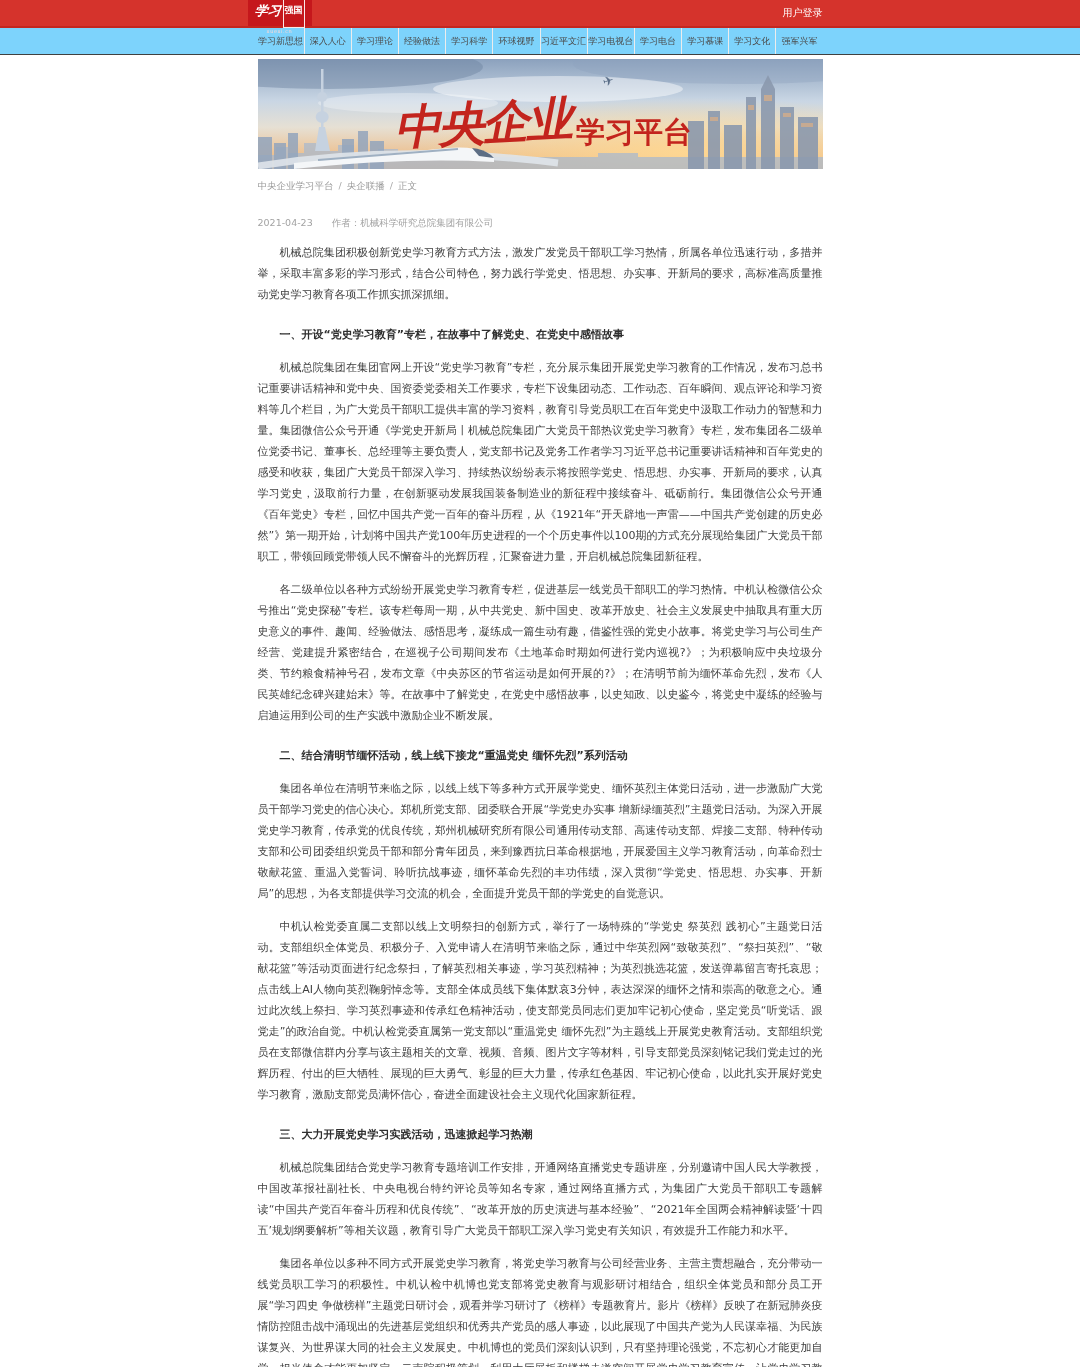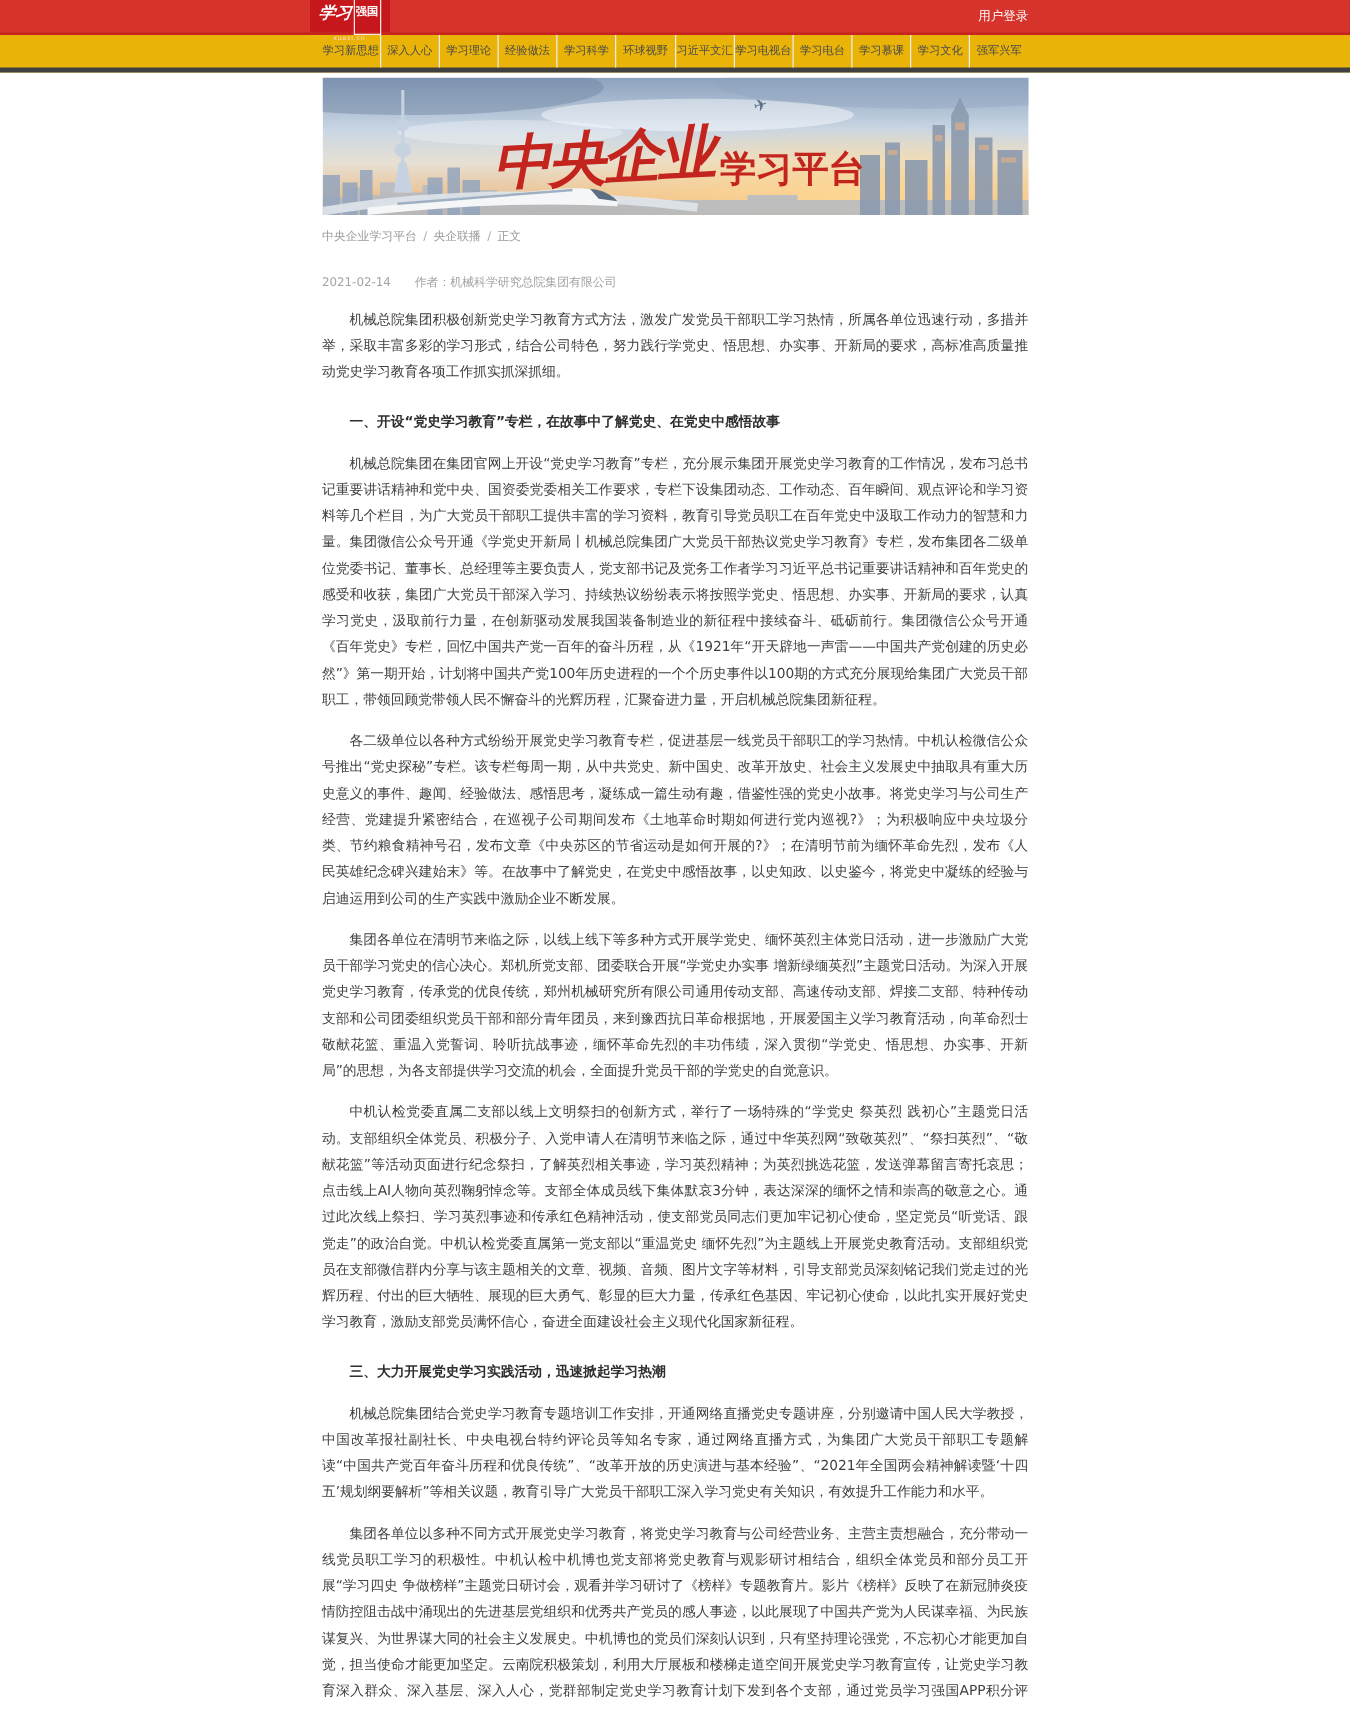--- a/index.html
+++ b/index.html
@@ -24,21 +24,21 @@
     color:#fff; font-weight:bold; font-style:italic; font-size:13px;
     font-family:"DejaVu Serif","Liberation Serif",serif; transform:skewX(-8deg);
   }
   .logo-boxed {
     color:#fff; font-weight:bold; font-size:9px; line-height:1;
     border:1px solid rgba(255,255,255,.9); padding:12px 1px; margin-left:2px;
   }
   .logo-sub { color:#ffd7d4; font-size:5px; letter-spacing:.6px; margin-top:1px; line-height:1; }
   .login { color:#fff; font-size:10px; text-decoration:none; cursor:pointer; }
 
-  .navbar { background:#eab308; border-bottom:4px solid #404040; }
+  .navbar { background:#7dd3fc; border-bottom:1px solid #404040; }
   .nav-inner { width:565px; margin:0 auto; display:flex; height:26px; align-items:stretch; }
   .nav-tab {
     flex:1; text-align:center; font-size:9px; color:#4a4a4a; line-height:26px;
     text-decoration:none; white-space:nowrap; border-right:1px solid #ececec; cursor:pointer;
   }
   .nav-tab:last-child { border-right:none; }
 
   .content { width:565px; margin:0 auto; }
   .banner { margin-top:4px; width:565px; height:110px; overflow:hidden; }
   .banner svg { display:block; }
@@ -165,29 +165,30 @@
       </svg>
     </div>
 
     <div class="breadcrumb">
       <a>中央企业学习平台</a><span class="crumb-sep">/</span><a>央企联播</a><span class="crumb-sep">/</span><span>正文</span>
     </div>
 
     <article>
 
       <div class="meta">
-        <span class="meta-date">2021-02-14</span>
+        <span class="meta-date">2021-04-23</span>
         <span class="meta-author">作者：机械科学研究总院集团有限公司</span>
       </div>
 
       <div class="body">
         <p>机械总院集团积极创新党史学习教育方式方法，激发广发党员干部职工学习热情，所属各单位迅速行动，多措并举，采取丰富多彩的学习形式，结合公司特色，努力践行学党史、悟思想、办实事、开新局的要求，高标准高质量推动党史学习教育各项工作抓实抓深抓细。</p>
         <h2 class="sec">一、开设“党史学习教育”专栏，在故事中了解党史、在党史中感悟故事</h2>
         <p>机械总院集团在集团官网上开设“党史学习教育”专栏，充分展示集团开展党史学习教育的工作情况，发布习总书记重要讲话精神和党中央、国资委党委相关工作要求，专栏下设集团动态、工作动态、百年瞬间、观点评论和学习资料等几个栏目，为广大党员干部职工提供丰富的学习资料，教育引导党员职工在百年党史中汲取工作动力的智慧和力量。集团微信公众号开通《学党史开新局丨机械总院集团广大党员干部热议党史学习教育》专栏，发布集团各二级单位党委书记、董事长、总经理等主要负责人，党支部书记及党务工作者学习习近平总书记重要讲话精神和百年党史的感受和收获，集团广大党员干部深入学习、持续热议纷纷表示将按照学党史、悟思想、办实事、开新局的要求，认真学习党史，汲取前行力量，在创新驱动发展我国装备制造业的新征程中接续奋斗、砥砺前行。集团微信公众号开通《百年党史》专栏，回忆中国共产党一百年的奋斗历程，从《1921年“开天辟地一声雷——中国共产党创建的历史必然”》第一期开始，计划将中国共产党100年历史进程的一个个历史事件以100期的方式充分展现给集团广大党员干部职工，带领回顾党带领人民不懈奋斗的光辉历程，汇聚奋进力量，开启机械总院集团新征程。</p>
         <p>各二级单位以各种方式纷纷开展党史学习教育专栏，促进基层一线党员干部职工的学习热情。中机认检微信公众号推出“党史探秘”专栏。该专栏每周一期，从中共党史、新中国史、改革开放史、社会主义发展史中抽取具有重大历史意义的事件、趣闻、经验做法、感悟思考，凝练成一篇生动有趣，借鉴性强的党史小故事。将党史学习与公司生产经营、党建提升紧密结合，在巡视子公司期间发布《土地革命时期如何进行党内巡视?》；为积极响应中央垃圾分类、节约粮食精神号召，发布文章《中央苏区的节省运动是如何开展的?》；在清明节前为缅怀革命先烈，发布《人民英雄纪念碑兴建始末》等。在故事中了解党史，在党史中感悟故事，以史知政、以史鉴今，将党史中凝练的经验与启迪运用到公司的生产实践中激励企业不断发展。</p>
+        <h2 class="sec">二、结合清明节缅怀活动，线上线下接龙“重温党史 缅怀先烈”系列活动</h2>
         <p>集团各单位在清明节来临之际，以线上线下等多种方式开展学党史、缅怀英烈主体党日活动，进一步激励广大党员干部学习党史的信心决心。郑机所党支部、团委联合开展“学党史办实事 增新绿缅英烈”主题党日活动。为深入开展党史学习教育，传承党的优良传统，郑州机械研究所有限公司通用传动支部、高速传动支部、焊接二支部、特种传动支部和公司团委组织党员干部和部分青年团员，来到豫西抗日革命根据地，开展爱国主义学习教育活动，向革命烈士敬献花篮、重温入党誓词、聆听抗战事迹，缅怀革命先烈的丰功伟绩，深入贯彻“学党史、悟思想、办实事、开新局”的思想，为各支部提供学习交流的机会，全面提升党员干部的学党史的自觉意识。</p>
         <p>中机认检党委直属二支部以线上文明祭扫的创新方式，举行了一场特殊的“学党史 祭英烈 践初心”主题党日活动。支部组织全体党员、积极分子、入党申请人在清明节来临之际，通过中华英烈网“致敬英烈”、“祭扫英烈”、“敬献花篮”等活动页面进行纪念祭扫，了解英烈相关事迹，学习英烈精神；为英烈挑选花篮，发送弹幕留言寄托哀思；点击线上AI人物向英烈鞠躬悼念等。支部全体成员线下集体默哀3分钟，表达深深的缅怀之情和崇高的敬意之心。通过此次线上祭扫、学习英烈事迹和传承红色精神活动，使支部党员同志们更加牢记初心使命，坚定党员“听党话、跟党走”的政治自觉。中机认检党委直属第一党支部以“重温党史 缅怀先烈”为主题线上开展党史教育活动。支部组织党员在支部微信群内分享与该主题相关的文章、视频、音频、图片文字等材料，引导支部党员深刻铭记我们党走过的光辉历程、付出的巨大牺牲、展现的巨大勇气、彰显的巨大力量，传承红色基因、牢记初心使命，以此扎实开展好党史学习教育，激励支部党员满怀信心，奋进全面建设社会主义现代化国家新征程。</p>
         <h2 class="sec">三、大力开展党史学习实践活动，迅速掀起学习热潮</h2>
         <p>机械总院集团结合党史学习教育专题培训工作安排，开通网络直播党史专题讲座，分别邀请中国人民大学教授，中国改革报社副社长、中央电视台特约评论员等知名专家，通过网络直播方式，为集团广大党员干部职工专题解读“中国共产党百年奋斗历程和优良传统”、“改革开放的历史演进与基本经验”、“2021年全国两会精神解读暨‘十四五’规划纲要解析”等相关议题，教育引导广大党员干部职工深入学习党史有关知识，有效提升工作能力和水平。</p>
         <p>集团各单位以多种不同方式开展党史学习教育，将党史学习教育与公司经营业务、主营主责想融合，充分带动一线党员职工学习的积极性。中机认检中机博也党支部将党史教育与观影研讨相结合，组织全体党员和部分员工开展“学习四史 争做榜样”主题党日研讨会，观看并学习研讨了《榜样》专题教育片。影片《榜样》反映了在新冠肺炎疫情防控阻击战中涌现出的先进基层党组织和优秀共产党员的感人事迹，以此展现了中国共产党为人民谋幸福、为民族谋复兴、为世界谋大同的社会主义发展史。中机博也的党员们深刻认识到，只有坚持理论强党，不忘初心才能更加自觉，担当使命才能更加坚定。云南院积极策划，利用大厅展板和楼梯走道空间开展党史学习教育宣传，让党史学习教育深入群众、深入基层、深入人心，党群部制定党史学习教育计划下发到各个支部，通过党员学习强国APP积分评比、支部每月的学习活动、主题教育活动等营造广大党员学习党史的氛围。</p>
       </div>
     </article>
 
   </div>
 </div>

